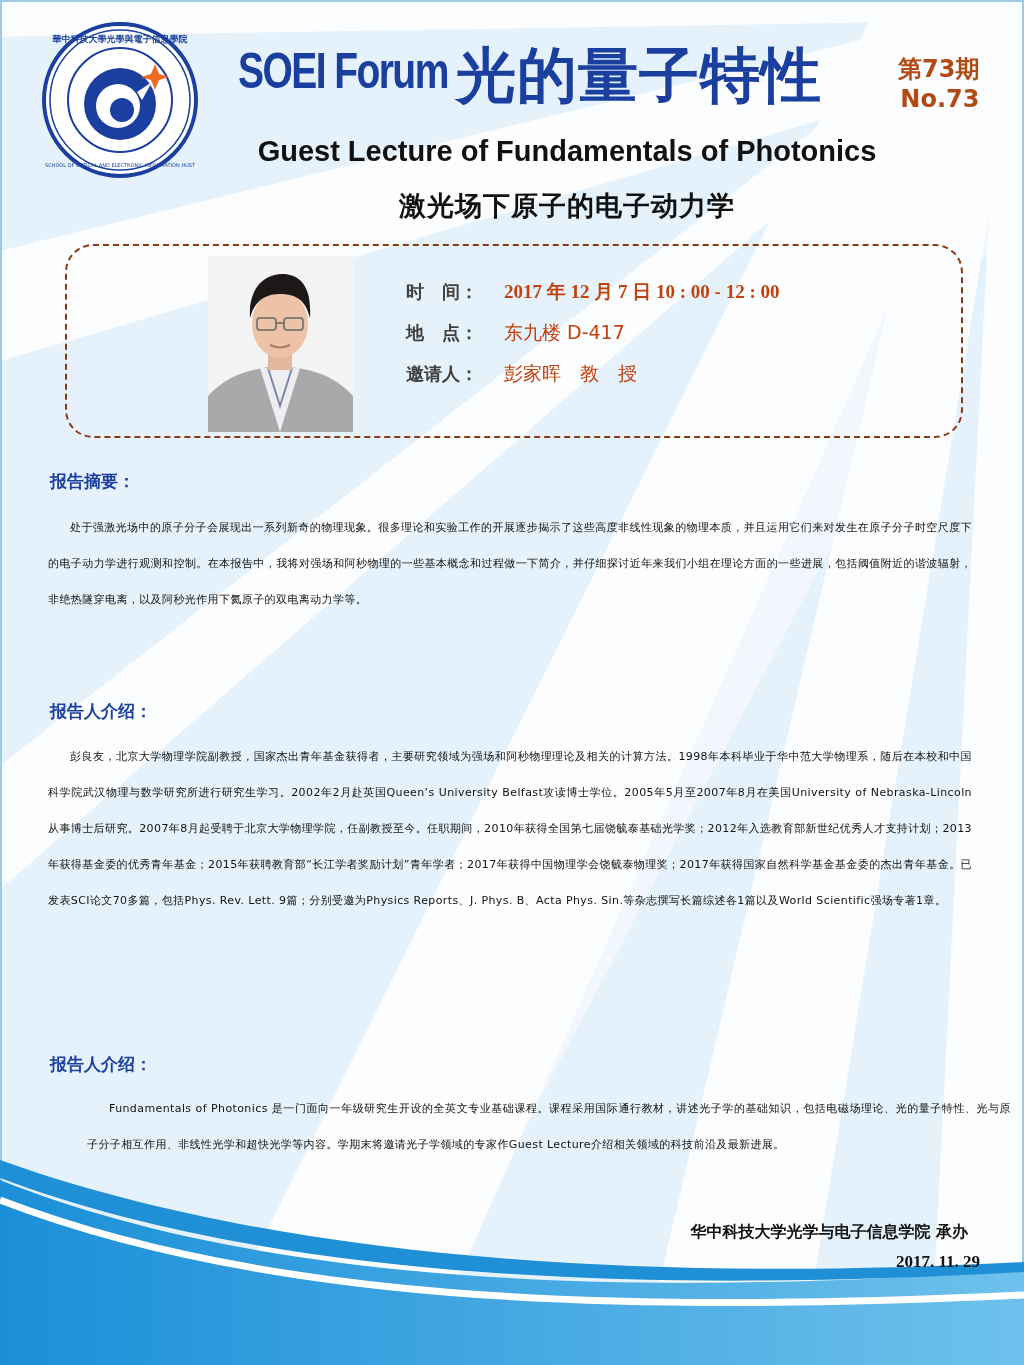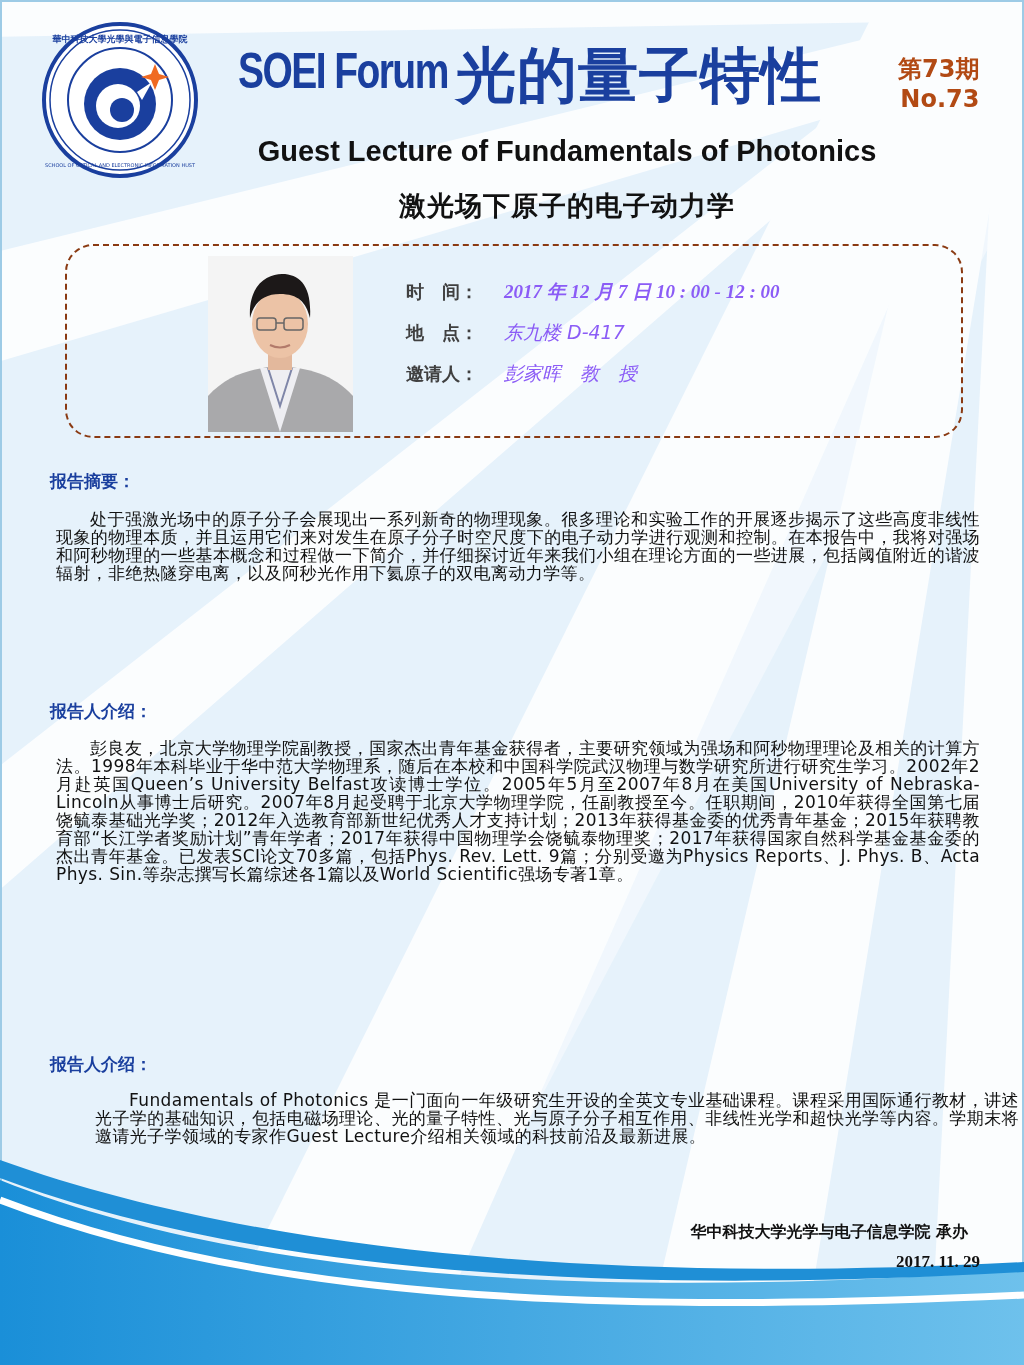--- a/index.html
+++ b/index.html
@@ -10,23 +10,23 @@
   .title-en{position:absolute;left:238px;top:42px;font-family:"Liberation Sans",sans-serif;font-weight:bold;color:#1a3f9e;font-size:50px;letter-spacing:-2px;transform:scaleX(0.78);transform-origin:left top;white-space:nowrap;}
   .title-cn{position:absolute;left:456px;top:36px;font-family:"DejaVu Sans",sans-serif;font-weight:bold;color:#1a3f9e;font-size:60px;letter-spacing:1px;white-space:nowrap;}
   .issue{position:absolute;left:898px;top:40px;color:#b24a14;font-family:"DejaVu Sans",sans-serif;font-weight:bold;font-size:24px;line-height:30px;text-align:right;margin-top:14px;}
   .subtitle-en{position:absolute;left:0;width:1134px;top:135px;text-align:center;font-family:"Liberation Sans",sans-serif;font-weight:bold;font-size:29px;color:#111;}
   .subtitle-cn{position:absolute;left:0;width:1134px;top:188px;text-align:center;font-family:"DejaVu Sans",sans-serif;font-weight:bold;font-size:27px;color:#111;letter-spacing:1px;}
   .info-box{position:absolute;left:65px;top:244px;width:898px;height:194px;border:2px dashed #8a3a12;border-radius:28px;box-sizing:border-box;}
   .photo{position:absolute;left:208px;top:256px;width:145px;height:176px;background:#fff;overflow:hidden;}
   .info-rows{position:absolute;left:406px;top:271px;}
   .info-row{display:flex;height:41px;align-items:center;}
   .info-label{width:98px;font-family:"DejaVu Sans",sans-serif;font-weight:bold;color:#404040;font-size:18px;white-space:pre;}
-  .info-value{font-size:19px;font-family:"DejaVu Sans",sans-serif;color:#8b5cf6;white-space:pre;font-style:italic;}
+  .info-value{font-size:19px;font-family:"DejaVu Sans",sans-serif;color:#c2410c;white-space:pre;}
   .section-h{position:absolute;left:50px;font-family:"DejaVu Sans",sans-serif;font-weight:bold;color:#1a3f9e;font-size:17px;}
-  .para{position:absolute;left:56px;width:924px;font-family:"DejaVu Sans",sans-serif;font-size:17px;line-height:18px;color:#111;text-align:justify;text-indent:2em;letter-spacing:0.4px;}
+  .para{position:absolute;left:48px;width:924px;font-family:"DejaVu Sans",sans-serif;font-size:11px;line-height:36px;color:#111;text-align:justify;text-indent:2em;letter-spacing:0.4px;}
   .footer-org{position:absolute;right:56px;top:1222px;font-family:"DejaVu Sans",sans-serif;font-weight:bold;font-size:16px;color:#111;}
   .footer-date{position:absolute;right:44px;top:1252px;font-family:"Liberation Serif",serif;font-weight:bold;font-size:17px;color:#111;text-align:right;}
 </style>
 </head>
 <body>
 
 <div class="bg">
   <svg width="1024" height="1365" viewBox="0 0 1024 1365">
     <defs>
       <linearGradient id="wave" x1="0" y1="0" x2="1" y2="0">

